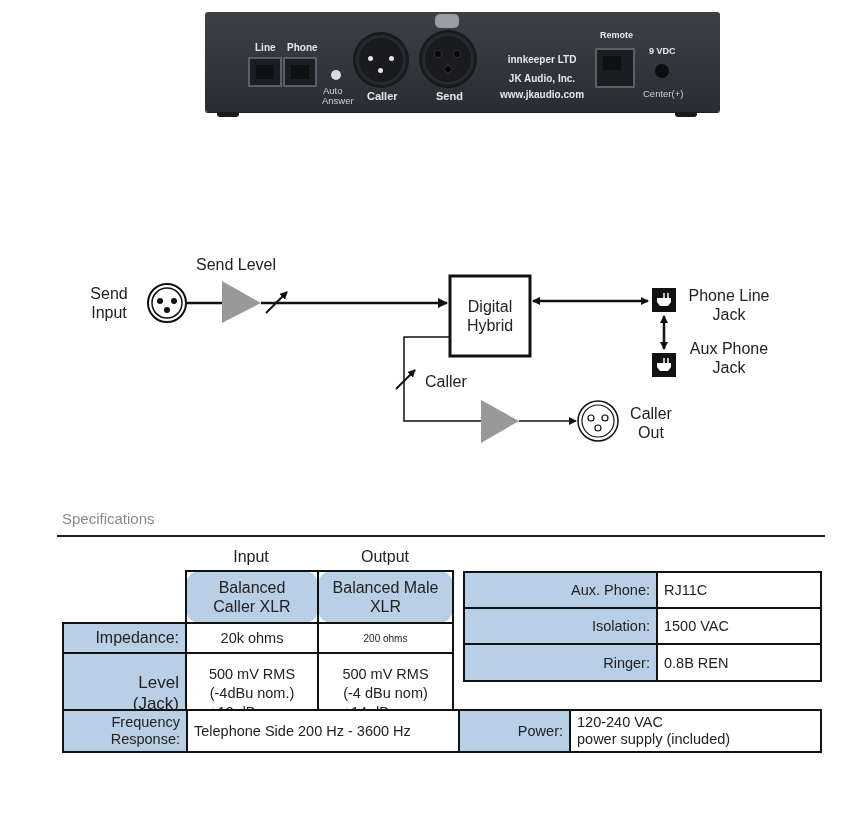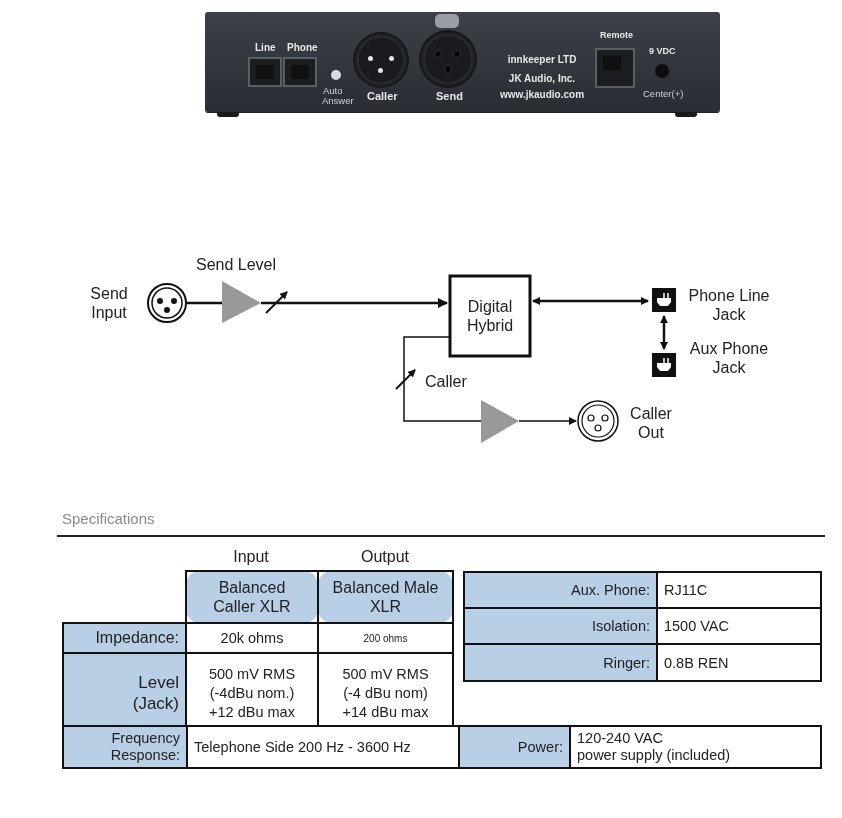--- a/index.html
+++ b/index.html
@@ -201,21 +201,21 @@
     <td class="lbl">Isolation:</td>
     <td class="val">1500 VAC</td>
   </tr>
   <tr style="height:37px">
     <td class="lbl">Ringer:</td>
     <td class="val">0.8B REN</td>
   </tr>
 </tbody>
   </table>
 
-<table class="spec" style="left:62px;top:725px;width:760px">
+<table class="spec" style="left:62px;top:709px;width:760px">
   <tbody>
       <tr style="height:42px">
     <td class="lbl" style="width:110px;line-height:17px">
       <div>Frequency</div>
           <div>Response:</div>
     </td>
     <td class="val" style="width:258px">Telephone Side 200 Hz - 3600 Hz</td>
     <td class="lbl" style="width:97px">Power:</td>
     <td class="val" style="line-height:17px">
       <div>120-240 VAC</div>

